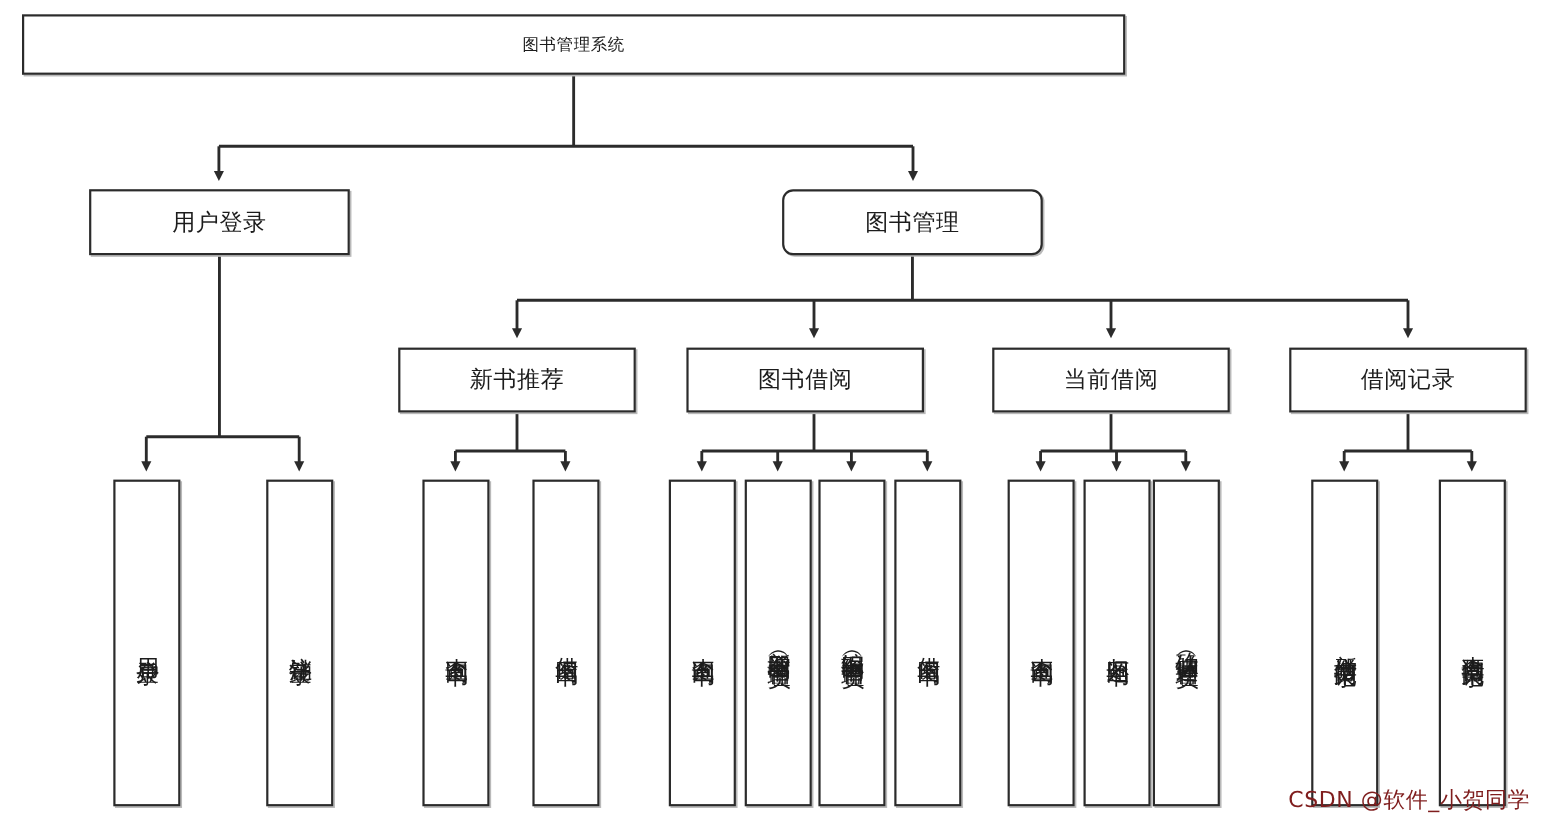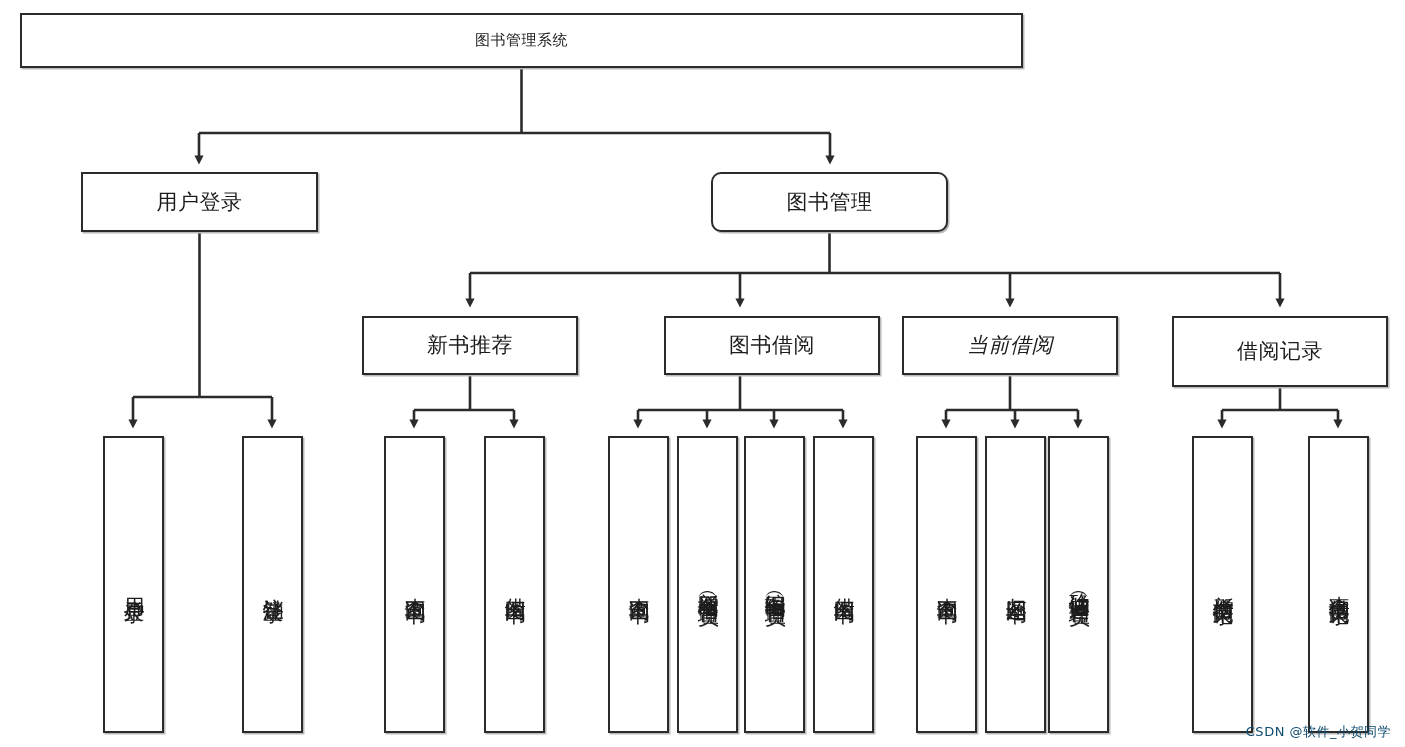--- a/index.html
+++ b/index.html
@@ -63,22 +63,22 @@
     text-orientation: upright;
     font-size: 21px;
     line-height: 1.12;
     letter-spacing: 2px;
     white-space: nowrap;
   }
   .watermark {
     position: absolute;
     right: 14px;
     bottom: 6px;
-    font-size: 13px;
-    color: #0c4a6e;
+    font-size: 20px;
+    color: #7f1d1d;
     white-space: nowrap;
     letter-spacing: 0.5px;
   }
 </style>
 </head>
 <body>
 
 <div id="canvas">
 
   <svg class="edges" viewBox="0 0 1405 747" xmlns="http://www.w3.org/2000/svg">
@@ -138,27 +138,27 @@
   <div class="node h" style="left:81px; top:172px; width:237px; height:60px;">
     <span class="lbl">用户登录</span>
   </div>
   <div class="node h" style="left:711px; top:172px; width:237px; height:60px;border-radius:10px;">
     <span class="lbl">图书管理</span>
   </div>
 
   <div class="node h" style="left:362px; top:316px; width:216px; height:59px;">
     <span class="lbl">新书推荐</span>
   </div>
-  <div class="node h" style="left:664px; top:316px; width:216px; height:59px;">
+  <div class="node h" style="left:624px; top:316px; width:216px; height:59px;">
     <span class="lbl">图书借阅</span>
   </div>
-  <div class="node h" style="left:902px; top:316px; width:216px; height:59px;font-style:italic;">
+  <div class="node h" style="left:902px; top:316px; width:216px; height:59px;">
     <span class="lbl">当前借阅</span>
   </div>
-  <div class="node h" style="left:1172px; top:316px; width:216px; height:71px;">
+  <div class="node h" style="left:1172px; top:316px; width:216px; height:59px;">
     <span class="lbl">借阅记录</span>
   </div>
 
   <div class="node v" style="left:103px; top:436px; width:61px; height:297px;">
     <span class="lbl">用户登录</span>
   </div>
   <div class="node v" style="left:242px; top:436px; width:61px; height:297px;">
     <span class="lbl">注销登录</span>
   </div>
 

